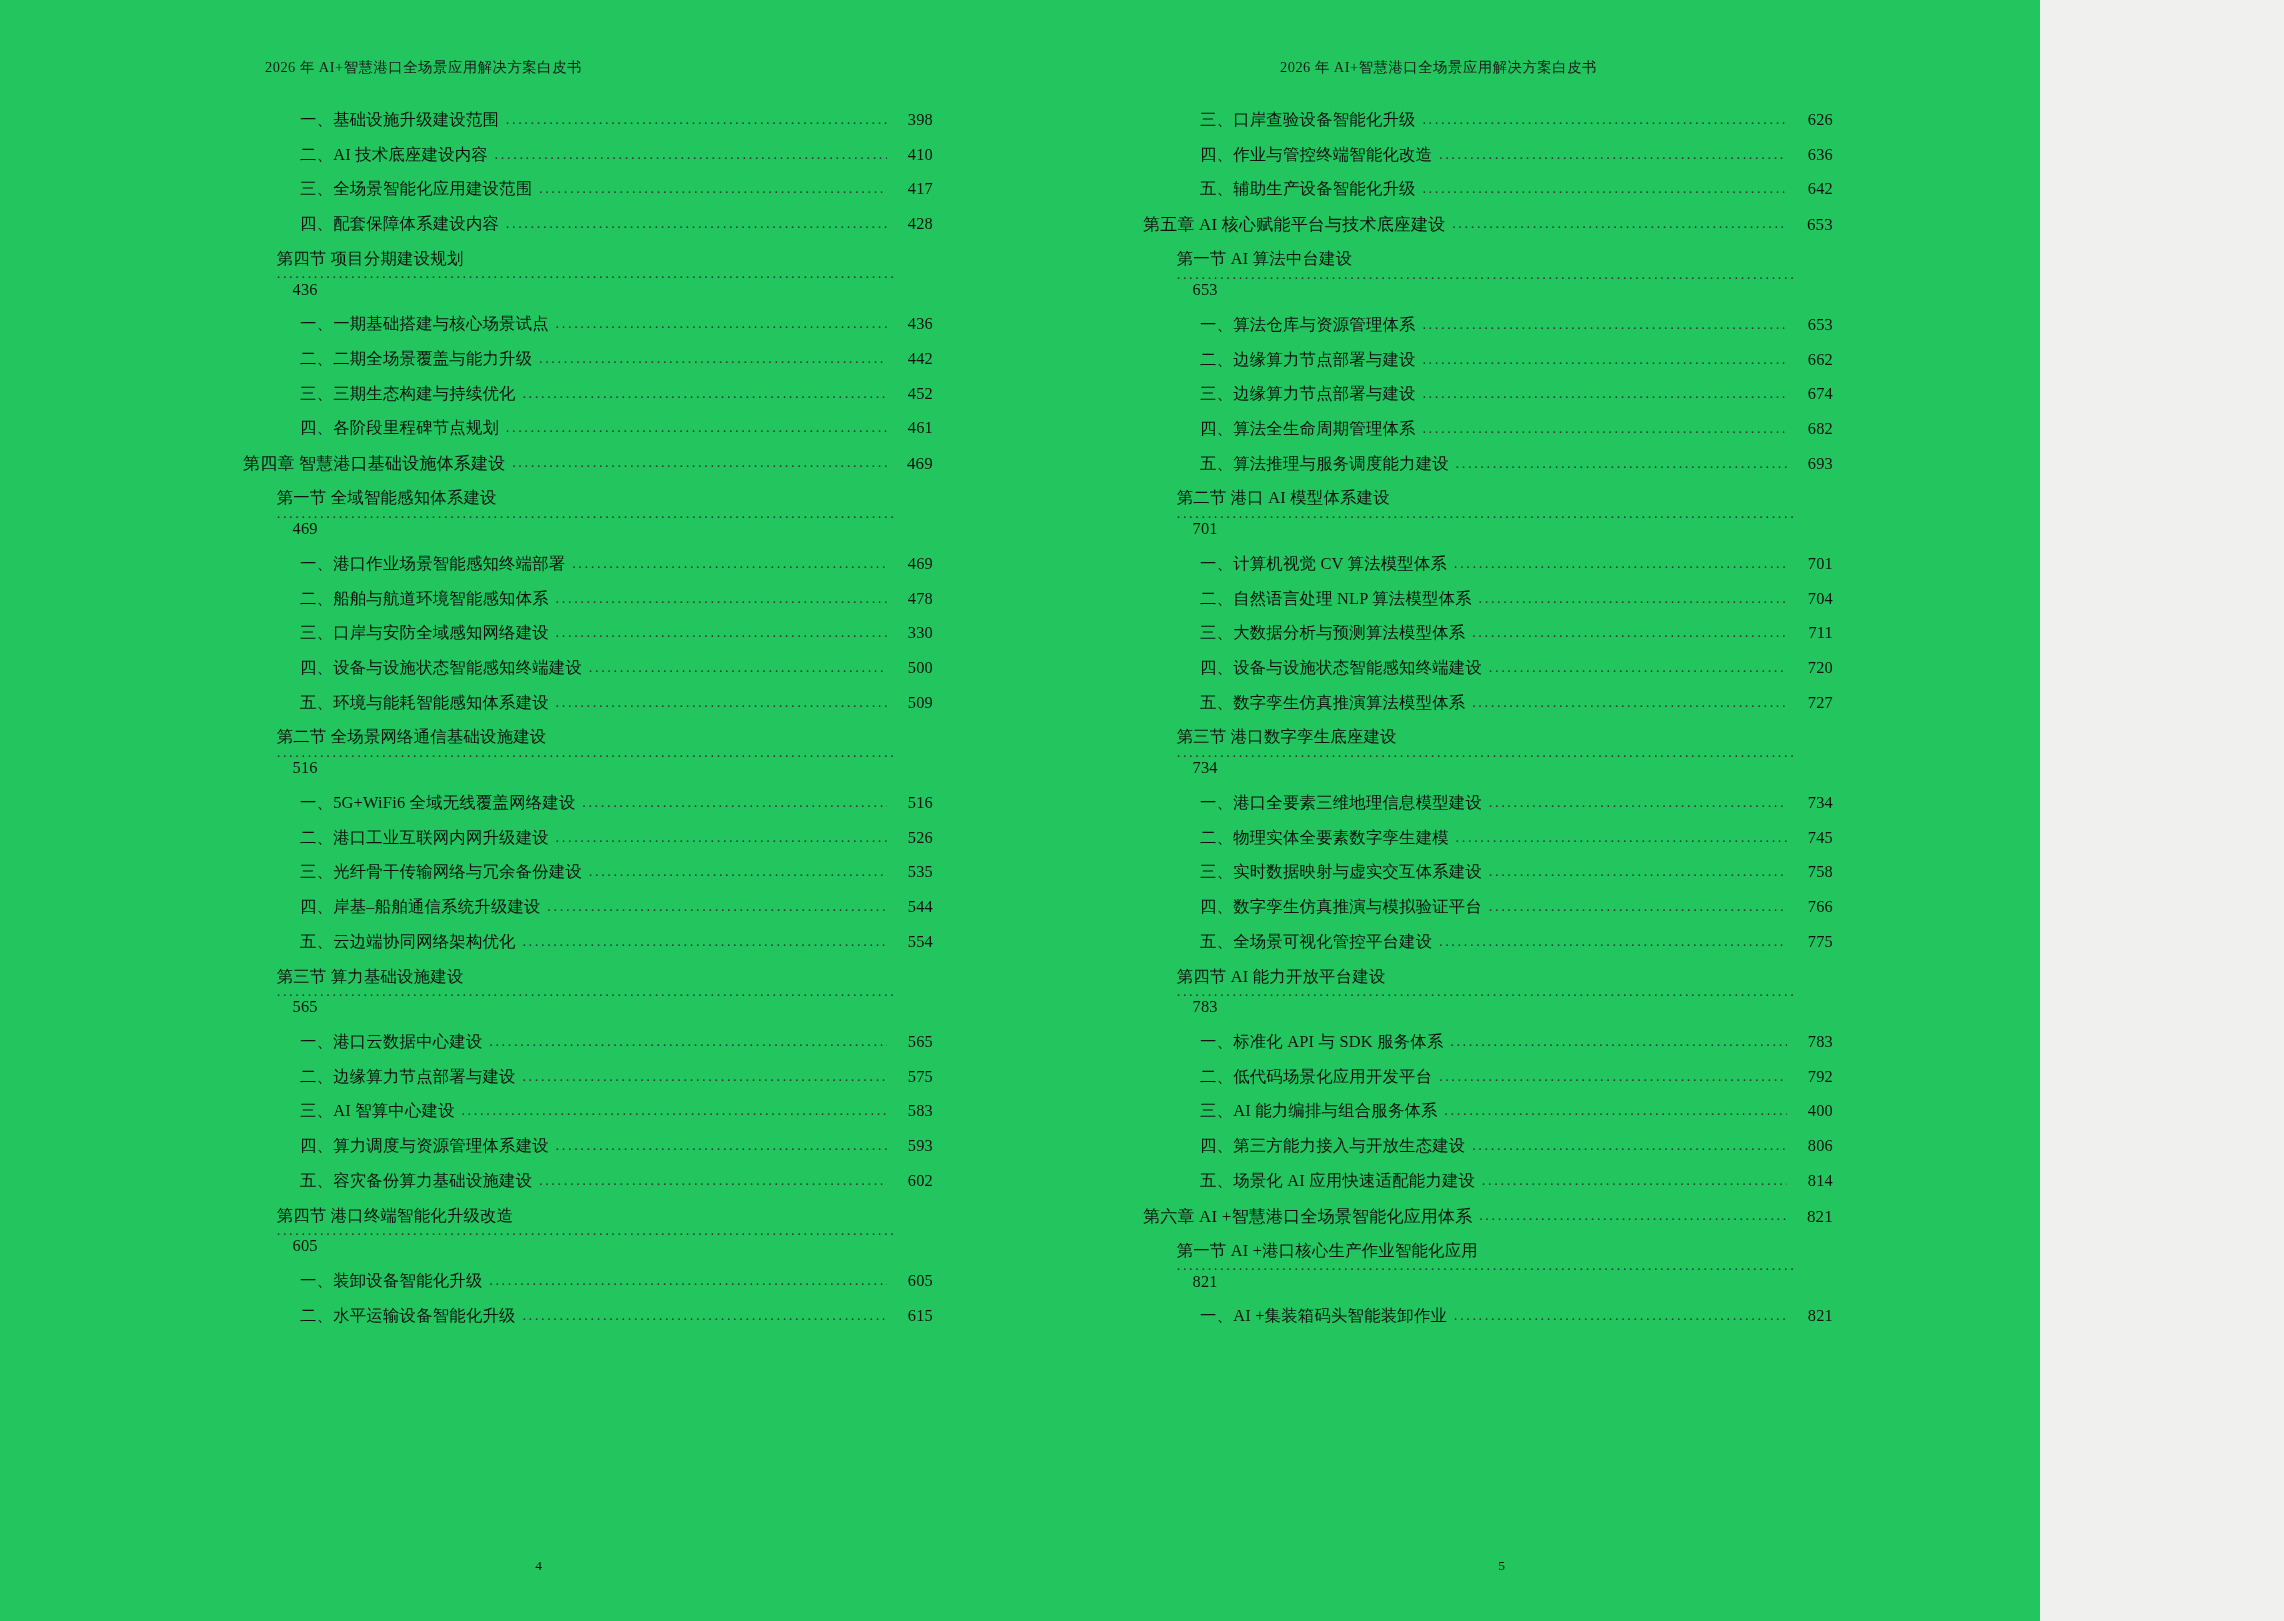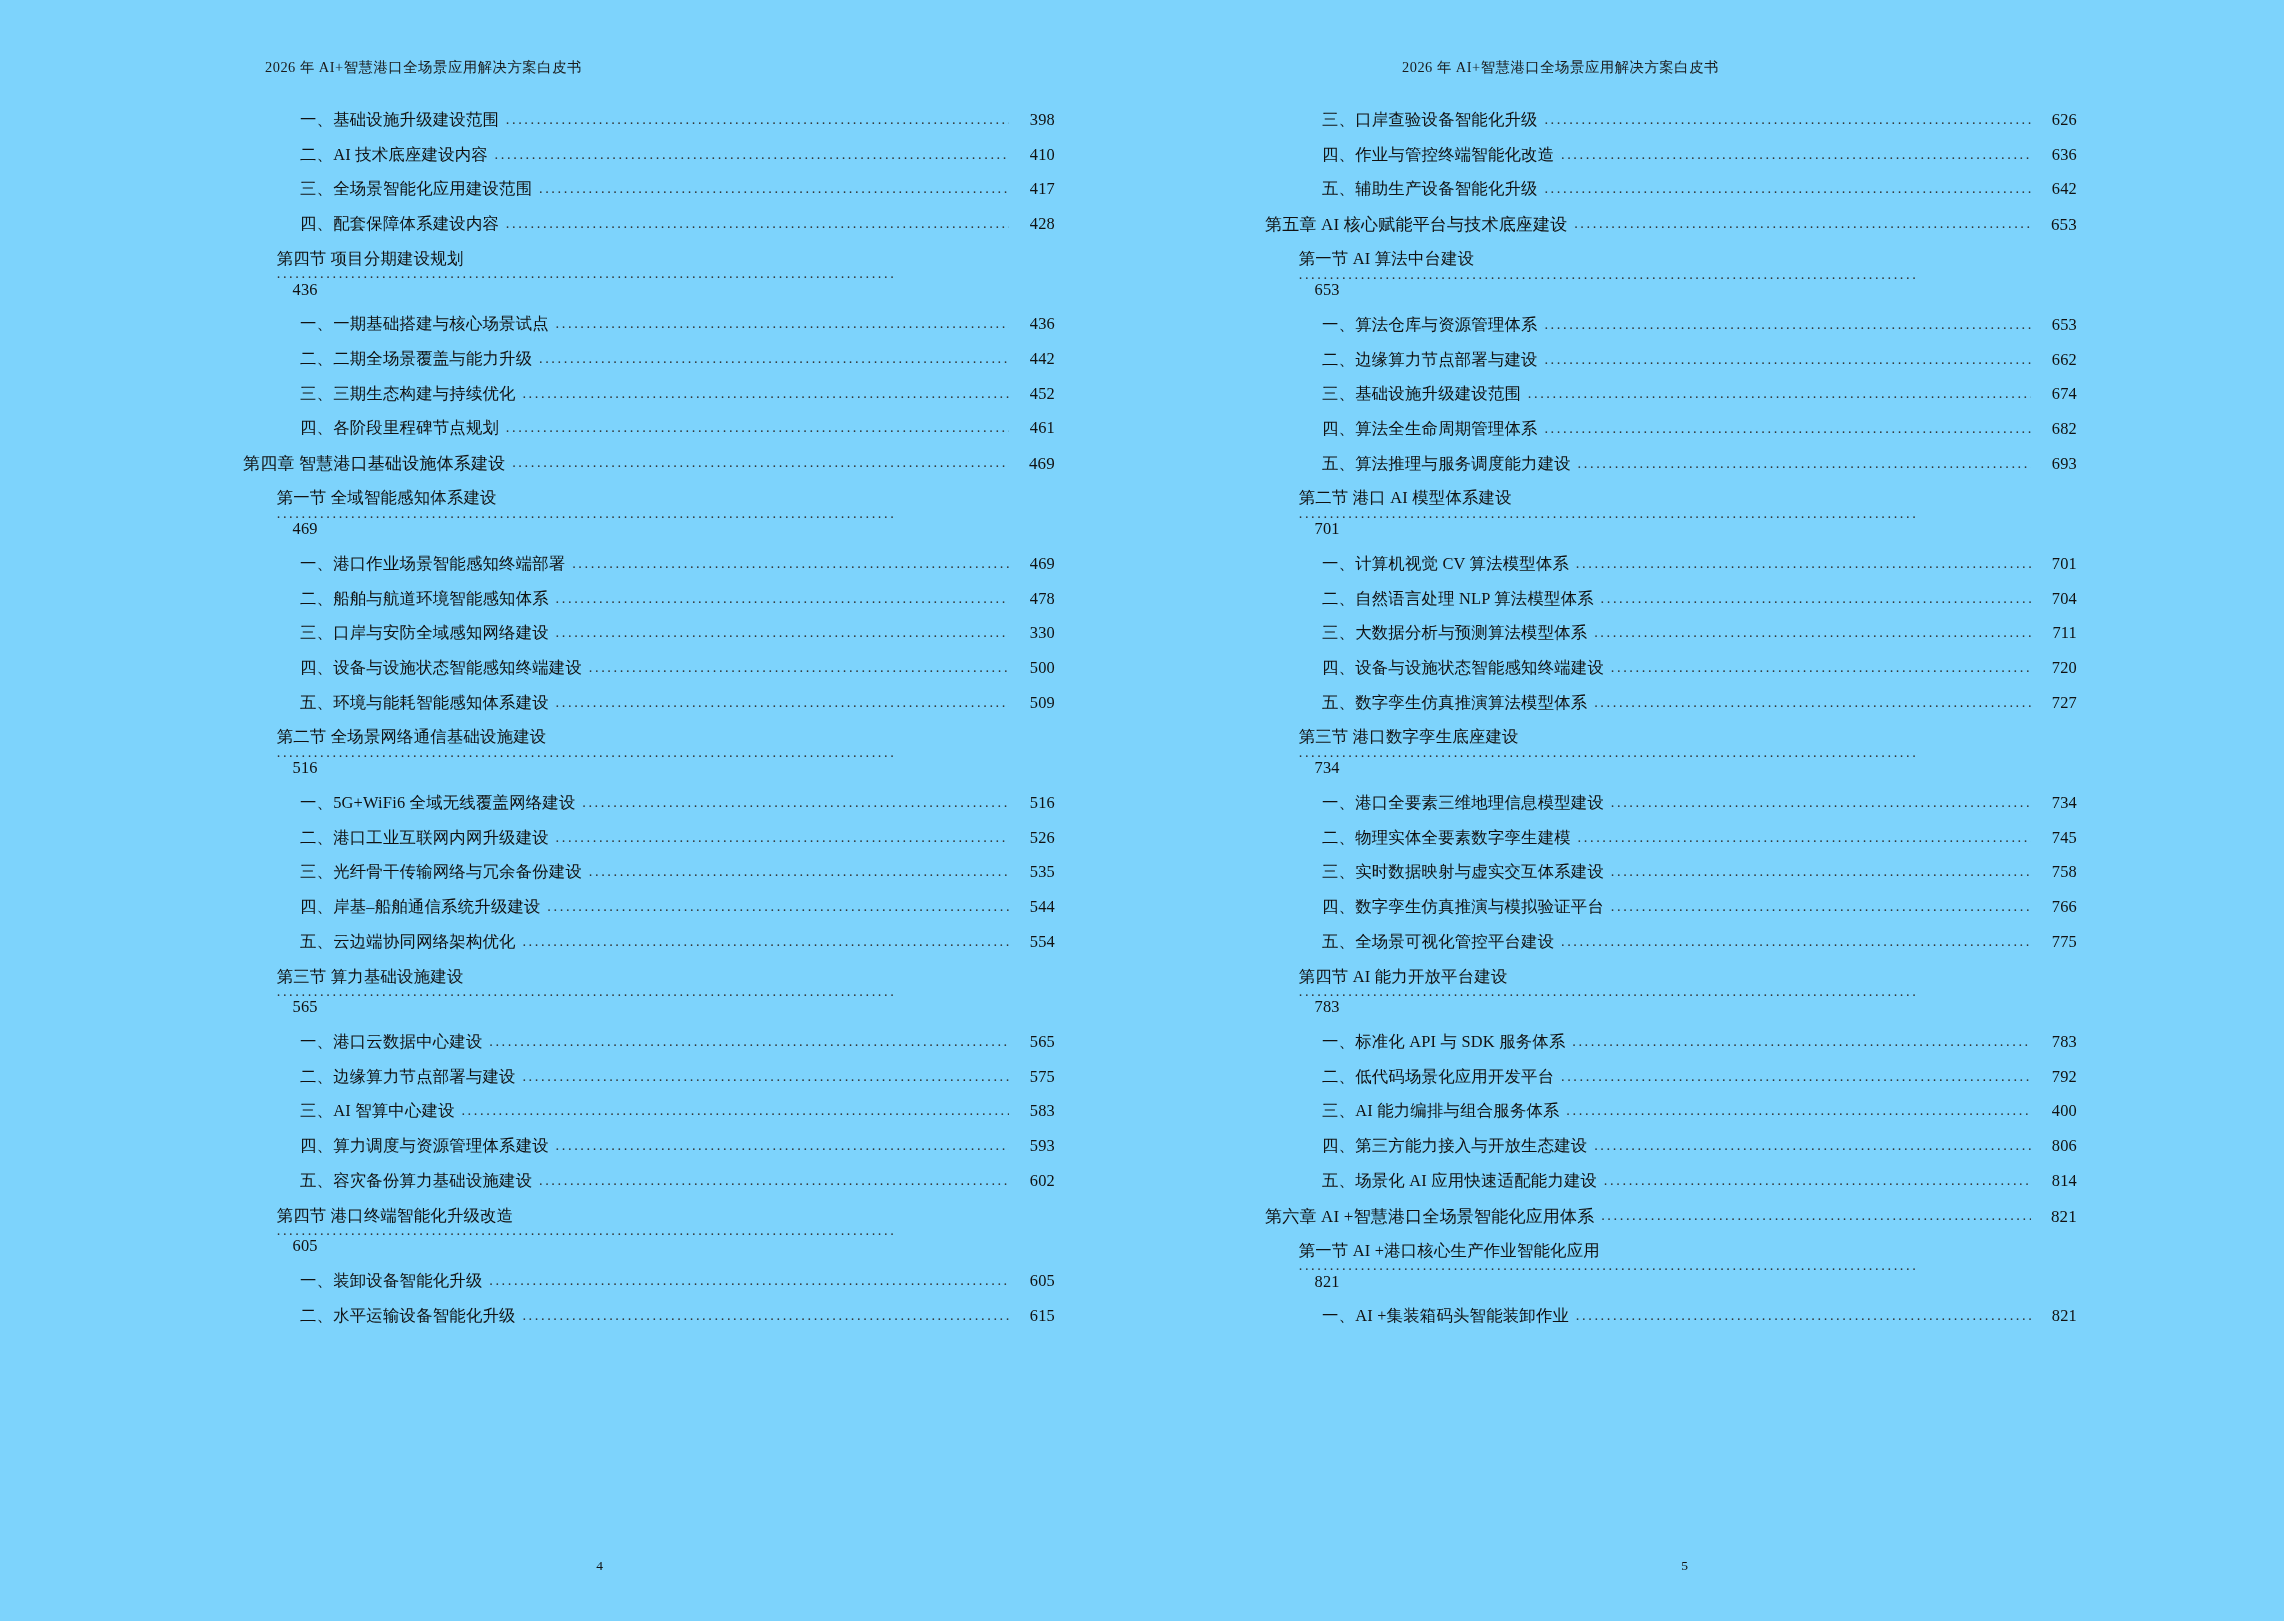--- a/index.html
+++ b/index.html
@@ -4,23 +4,23 @@
 <style>
   html, body {
     margin: 0;
     padding: 0;
     background: #f0f0ee;
   }
   body {
     font-family: "Liberation Serif", "DejaVu Serif", serif;
   }
   .spread {
-    width: 2284px;
+    width: 2040px;
     height: 1622px;
-    background: #7dd3fc;
+    background: #22c55e;
     position: relative;
     display: flex;
     box-sizing: border-box;
   }
   .page {
     width: 50%;
     height: 100%;
     box-sizing: border-box;
     position: relative;
     display: flex;
@@ -291,21 +291,21 @@
           <span class="label">一、算法仓库与资源管理体系</span>
           <span class="dots">....................................................................................................</span>
           <span class="pageno">653</span>
         </div>
         <div class="toc-row lvl-item">
           <span class="label">二、边缘算力节点部署与建设</span>
           <span class="dots">....................................................................................................</span>
           <span class="pageno">662</span>
         </div>
         <div class="toc-row lvl-item">
-          <span class="label">三、基础设施升级建设范围</span>
+          <span class="label">三、边缘算力节点部署与建设</span>
           <span class="dots">....................................................................................................</span>
           <span class="pageno">674</span>
         </div>
         <div class="toc-row lvl-item">
           <span class="label">四、算法全生命周期管理体系</span>
           <span class="dots">....................................................................................................</span>
           <span class="pageno">682</span>
         </div>
         <div class="toc-row lvl-item">
           <span class="label">五、算法推理与服务调度能力建设</span>

